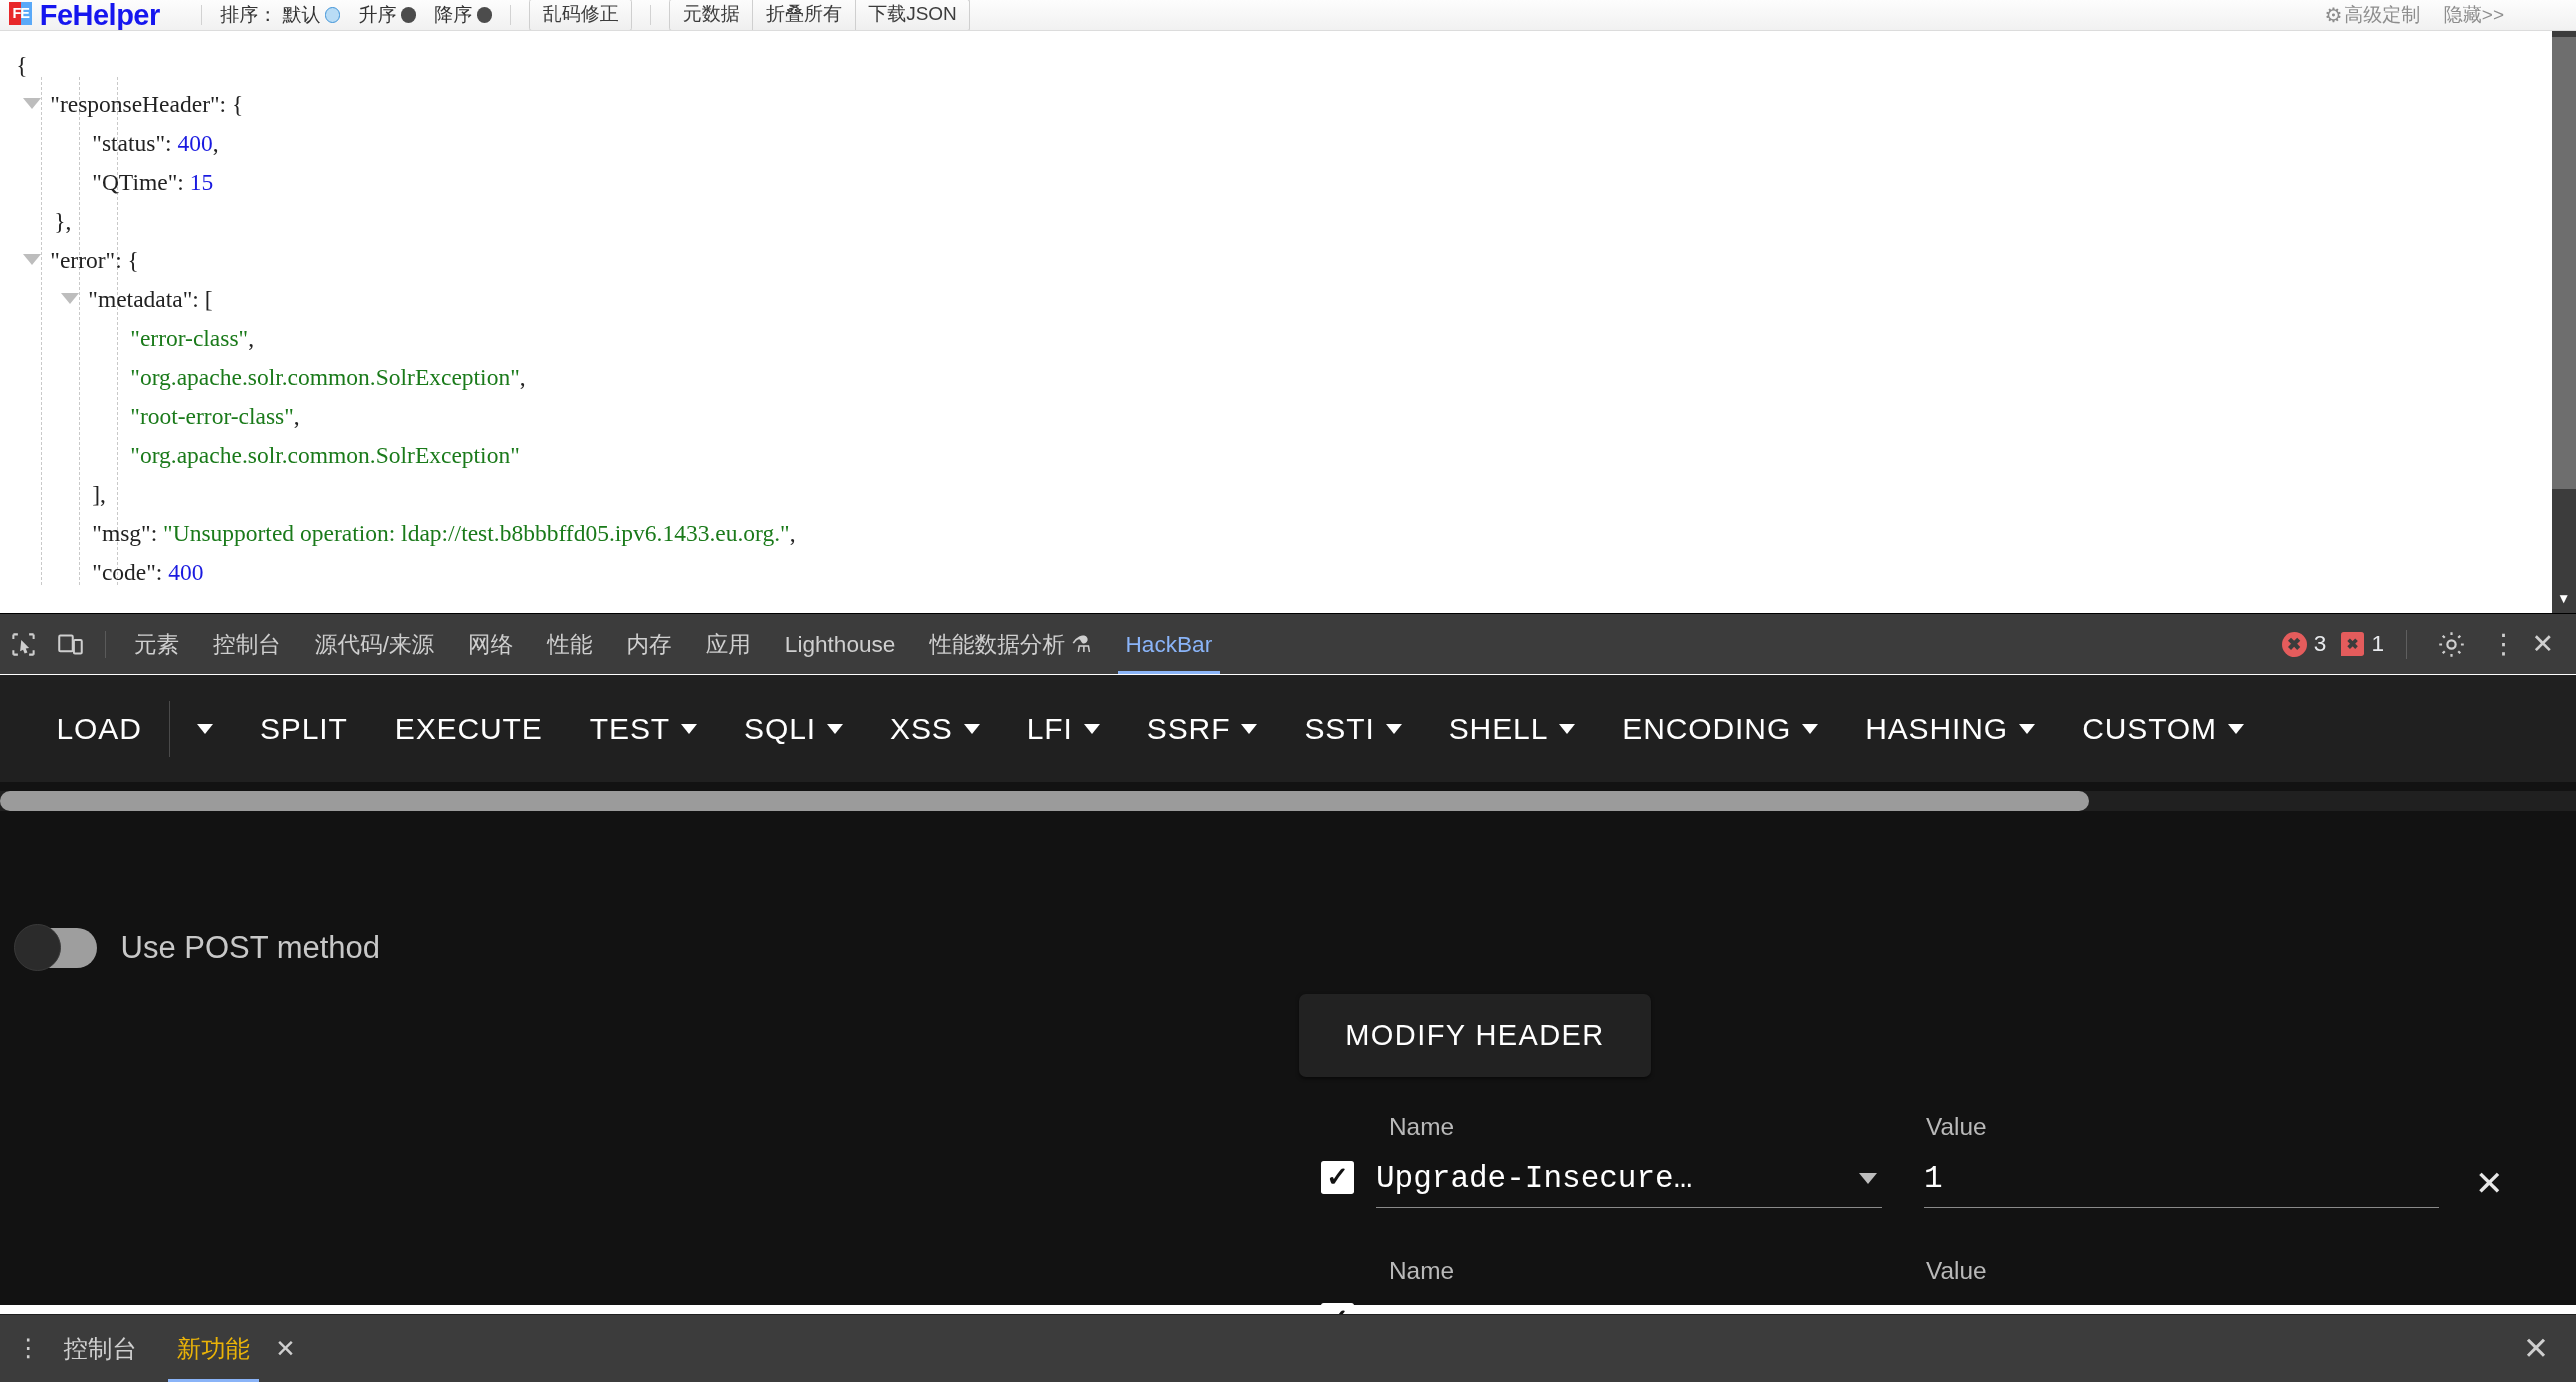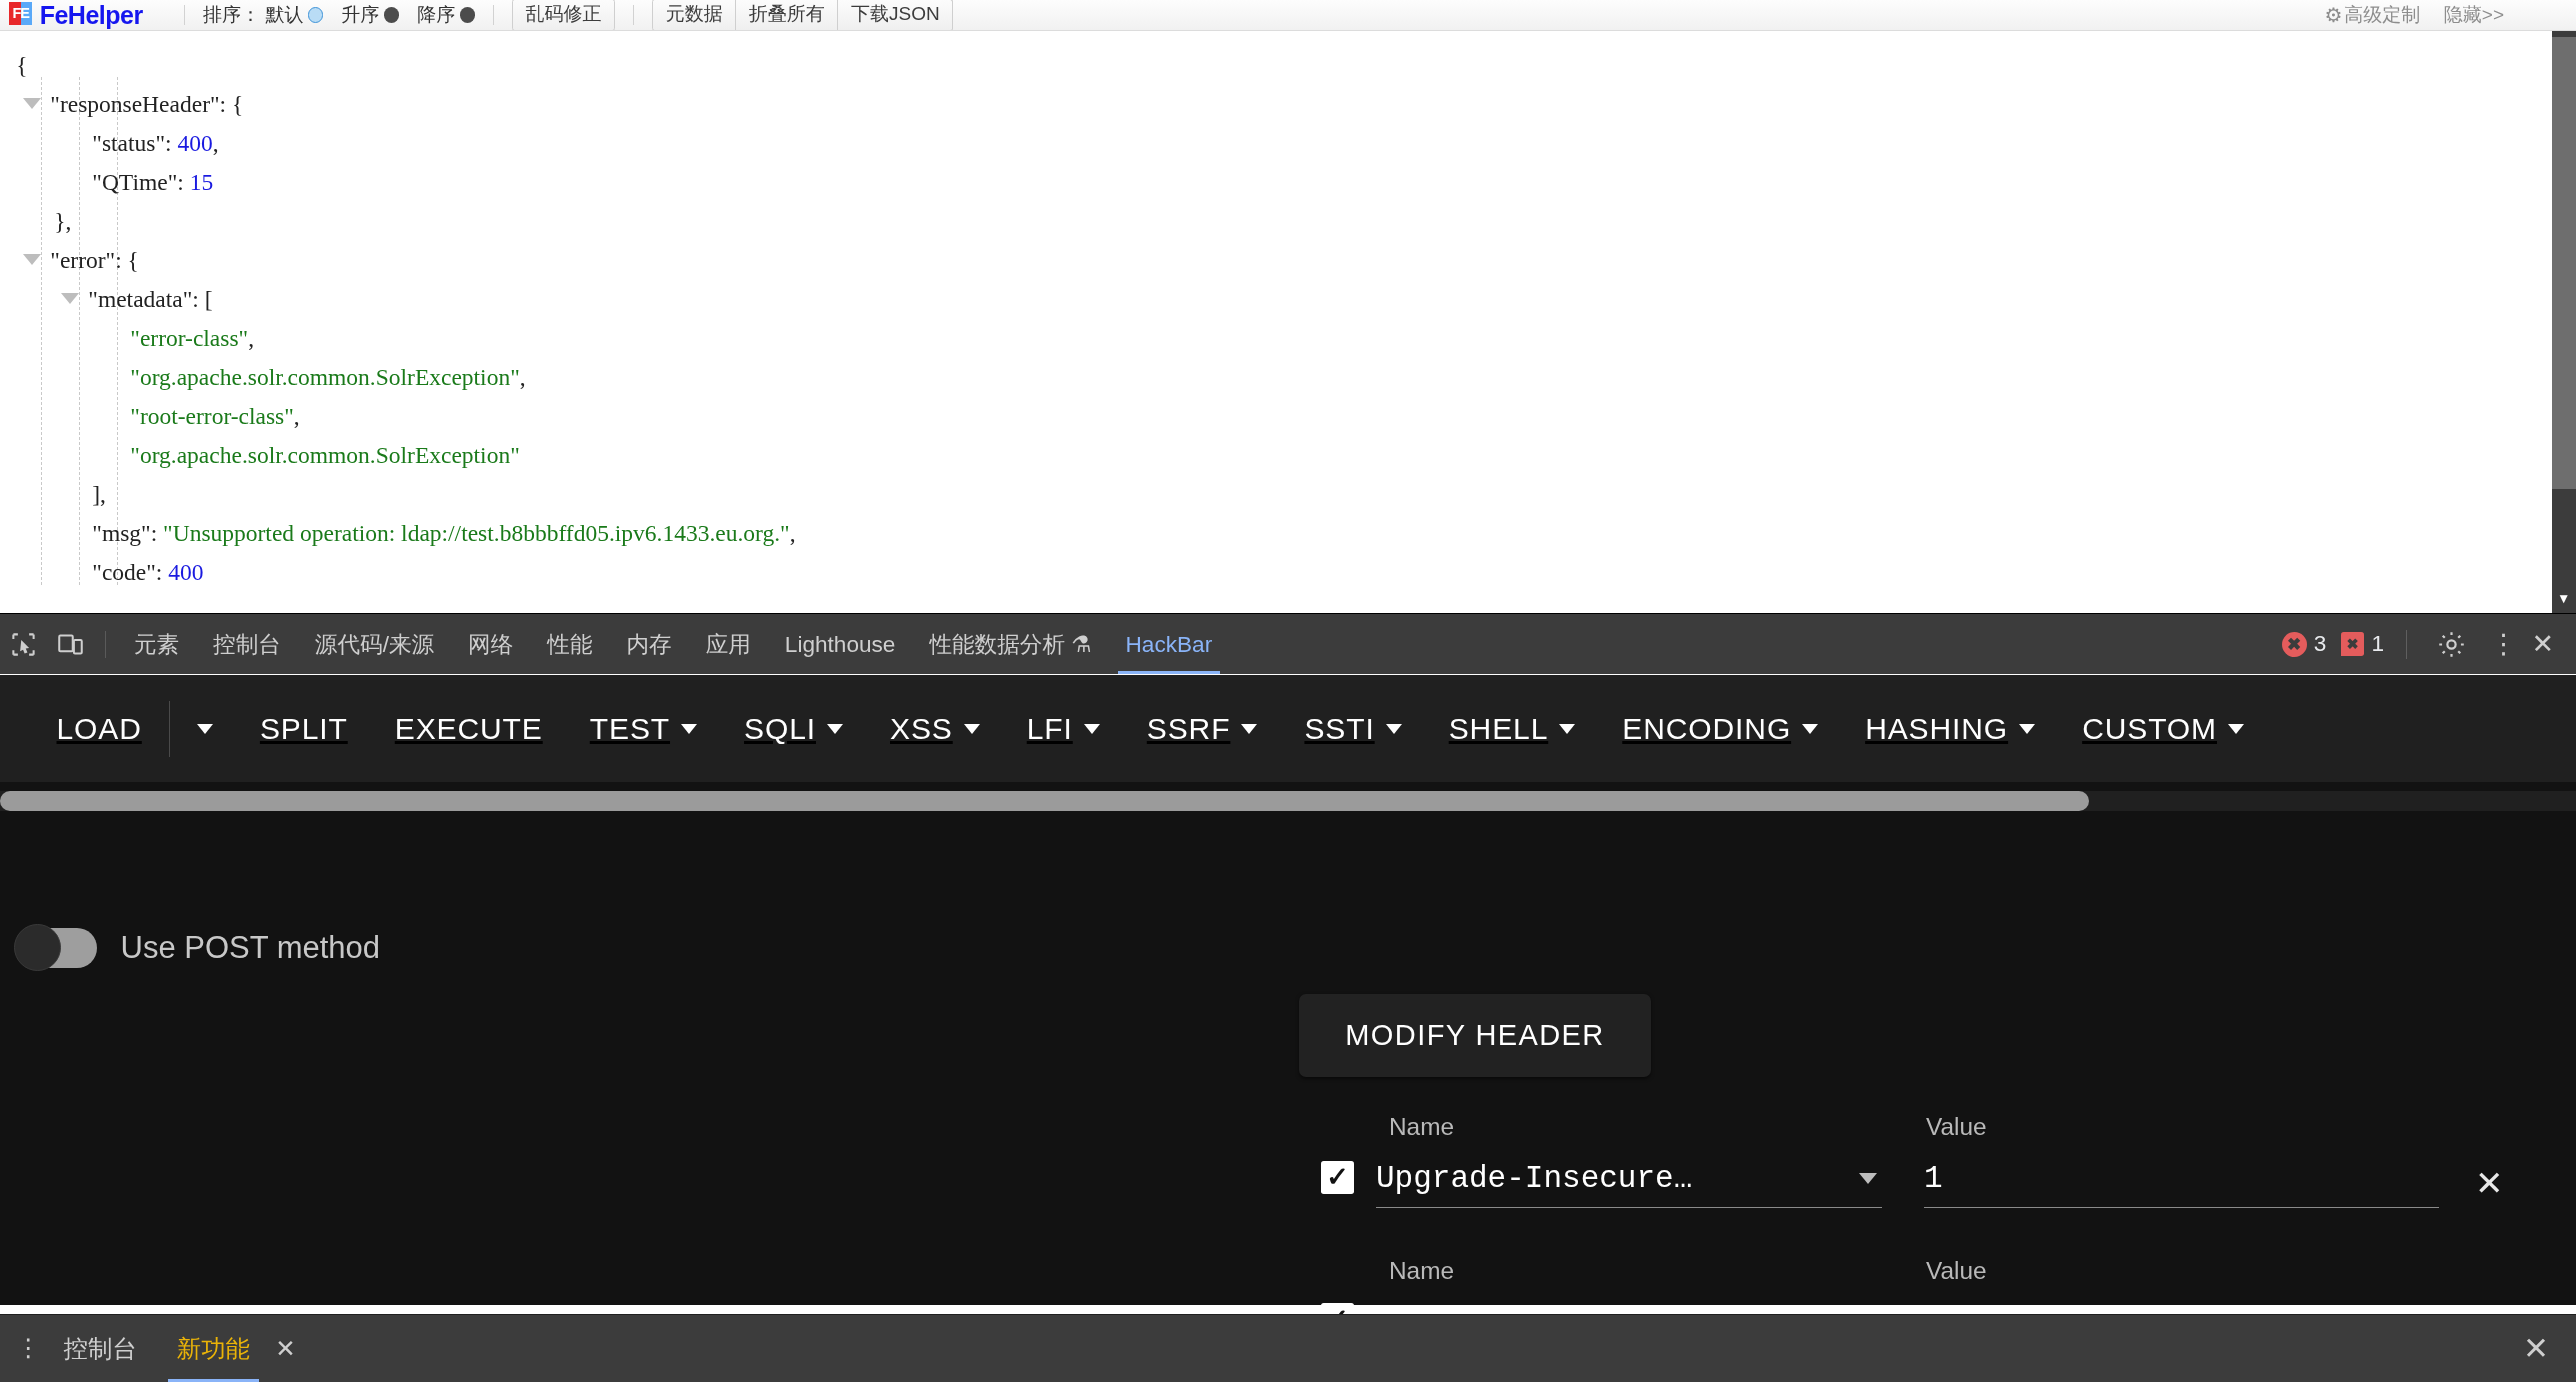--- a/index.html
+++ b/index.html
@@ -28,21 +28,21 @@
   }
   .fh-logo-icon .half-l { position: absolute; left: 0; top: 0; width: 11.7px; height: 23.5px; background: #e8282a; }
   .fh-logo-icon .half-r { position: absolute; left: 11.7px; top: 0; width: 11.7px; height: 23.5px; background: #5aa9f8; }
   .fh-logo-icon .fe-txt {
     position: absolute; left: 0; top: 0; width: 23.5px; height: 23.5px;
     color: #ffffff; font-size: 14.5px; font-weight: bold;
     line-height: 23.5px; text-align: center; letter-spacing: -0.9px;
     font-family: "Liberation Sans", sans-serif;
   }
   .fh-title {
-    color: #1516ef; font-size: 25px; font-weight: bold;
+    color: #1516ef; font-size: 29px; font-weight: bold;
     letter-spacing: -0.5px; white-space: nowrap;
   }
   .fh-sep { width: 0.9px; height: 20px; background: #d2d2d2; margin: 0 18px; }
   .fh-sortgroup { display: flex; align-items: center; gap: 5.4px; color: #333; font-size: 19px; white-space: nowrap; }
   .fh-radio { display: inline-flex; align-items: center; gap: 4.5px; color: #333; font-size: 19px; }
   .radio-dot {
     width: 15.4px; height: 15.4px; border-radius: 50%;
     display: inline-block;
   }
   .radio-dot.on  { background: #b9dcf5; border: 1.8px solid #3e93d8; }
@@ -171,21 +171,20 @@
     width: 2576px; height: 630px;
     background: #121212;
     overflow: hidden;
   }
   #hb-toolbar {
     position: absolute; left: 0; top: 0; width: 2576px; height: 107px;
     background: #202020;
     display: flex; align-items: center;
     padding-left: 33px;
     overflow: hidden;
-    text-decoration: underline;
   }
   .hb-item {
     display: inline-flex; align-items: center; gap: 11px;
     color: #ffffff; font-size: 30px; letter-spacing: 0.9px;
     white-space: nowrap; padding: 0 23.5px;
     font-family: "Liberation Sans", sans-serif;
   }
   .hb-item .tri {
     width: 0; height: 0;
     border-left: 8.1px solid transparent;

